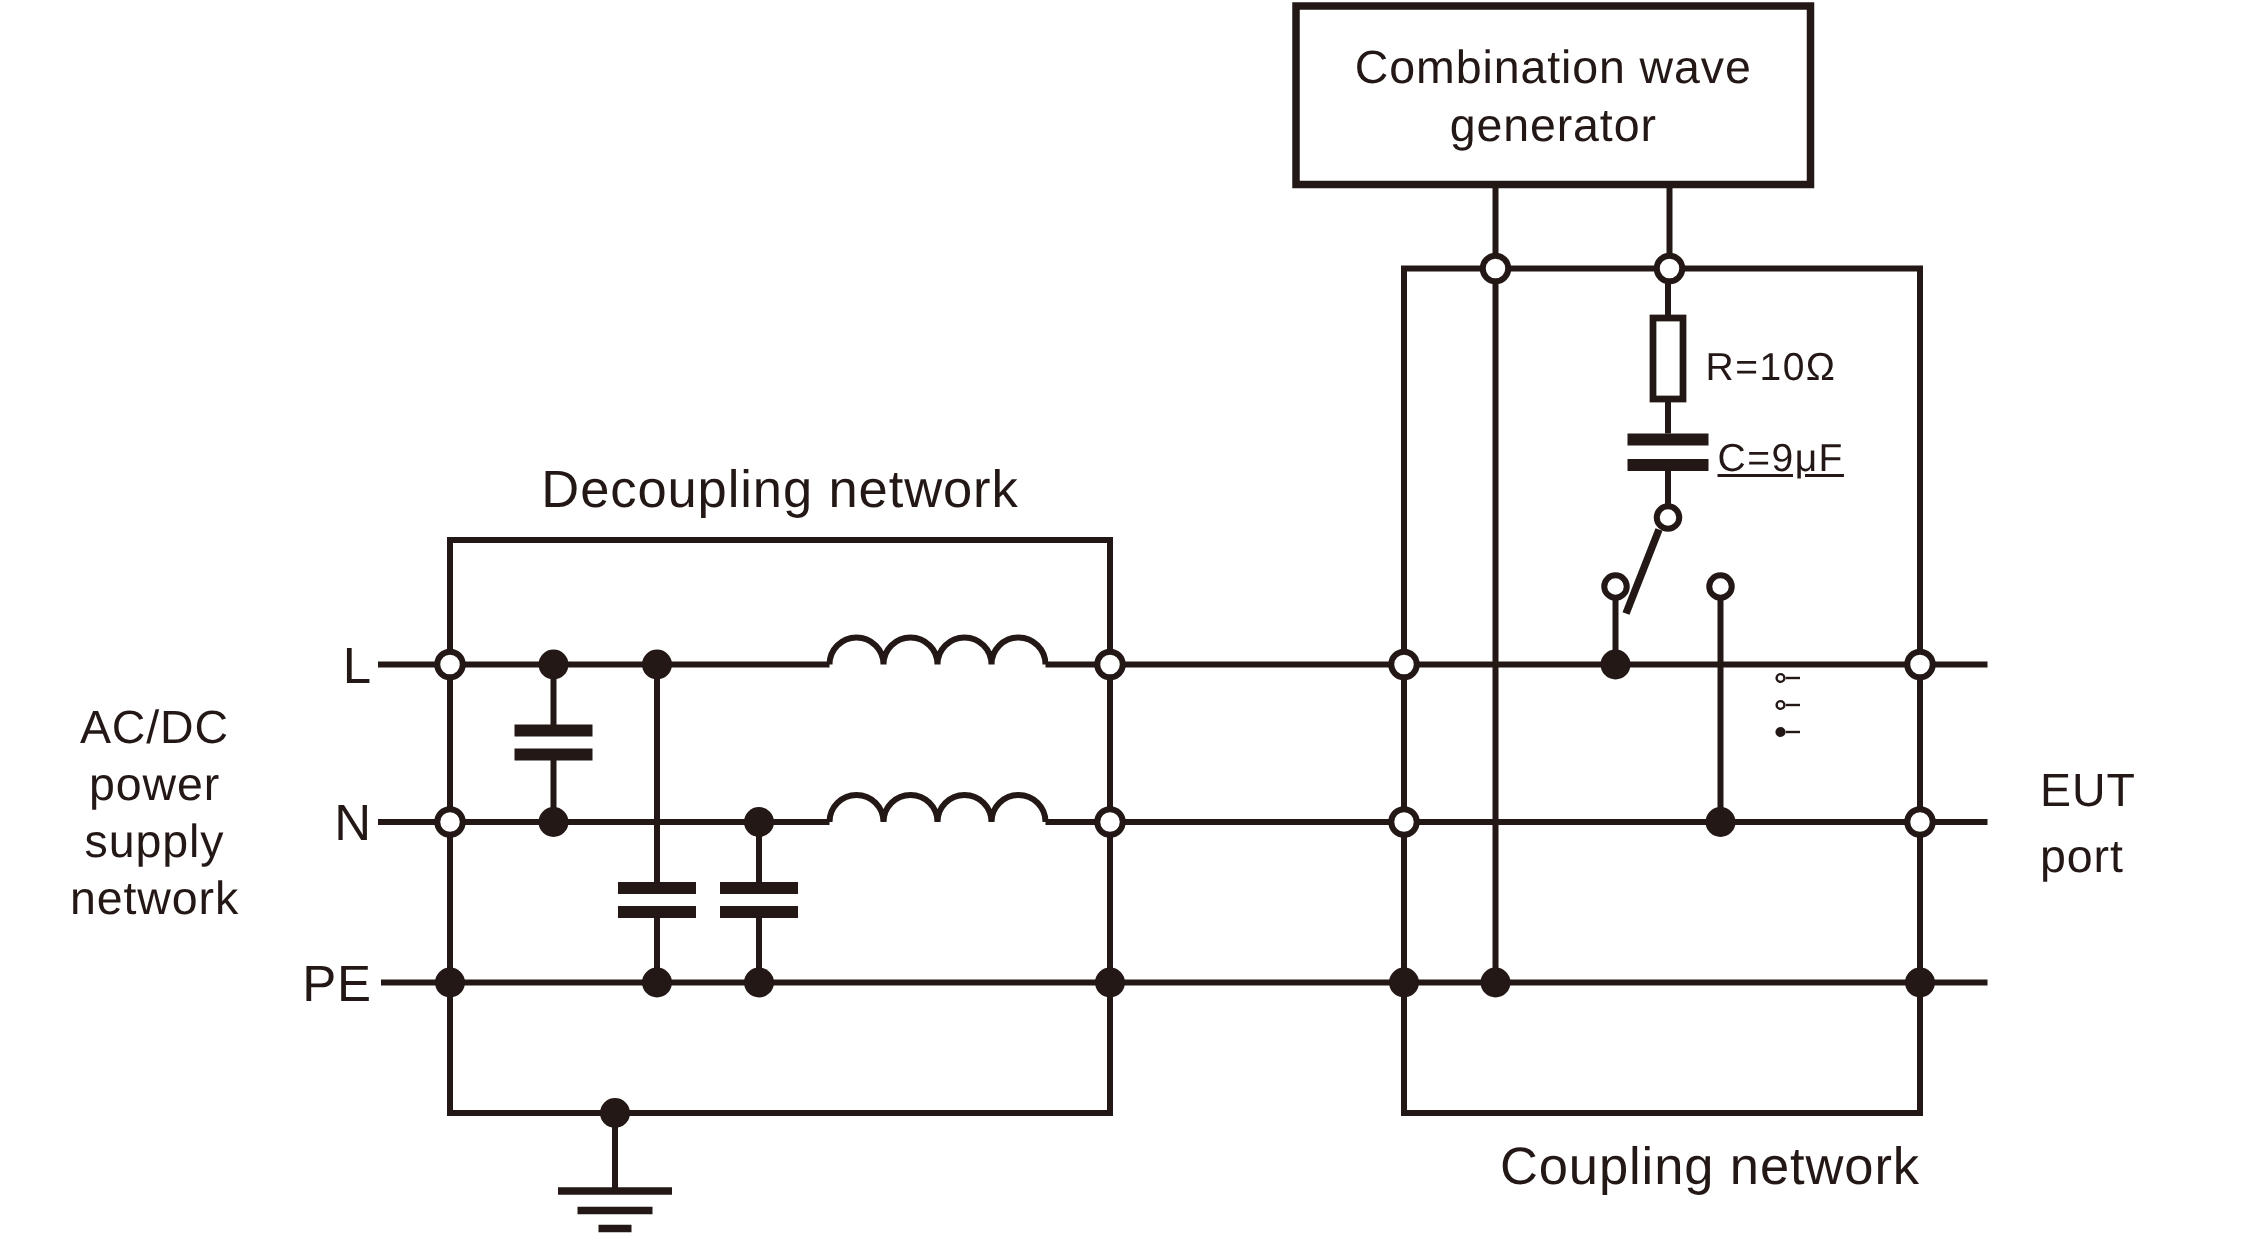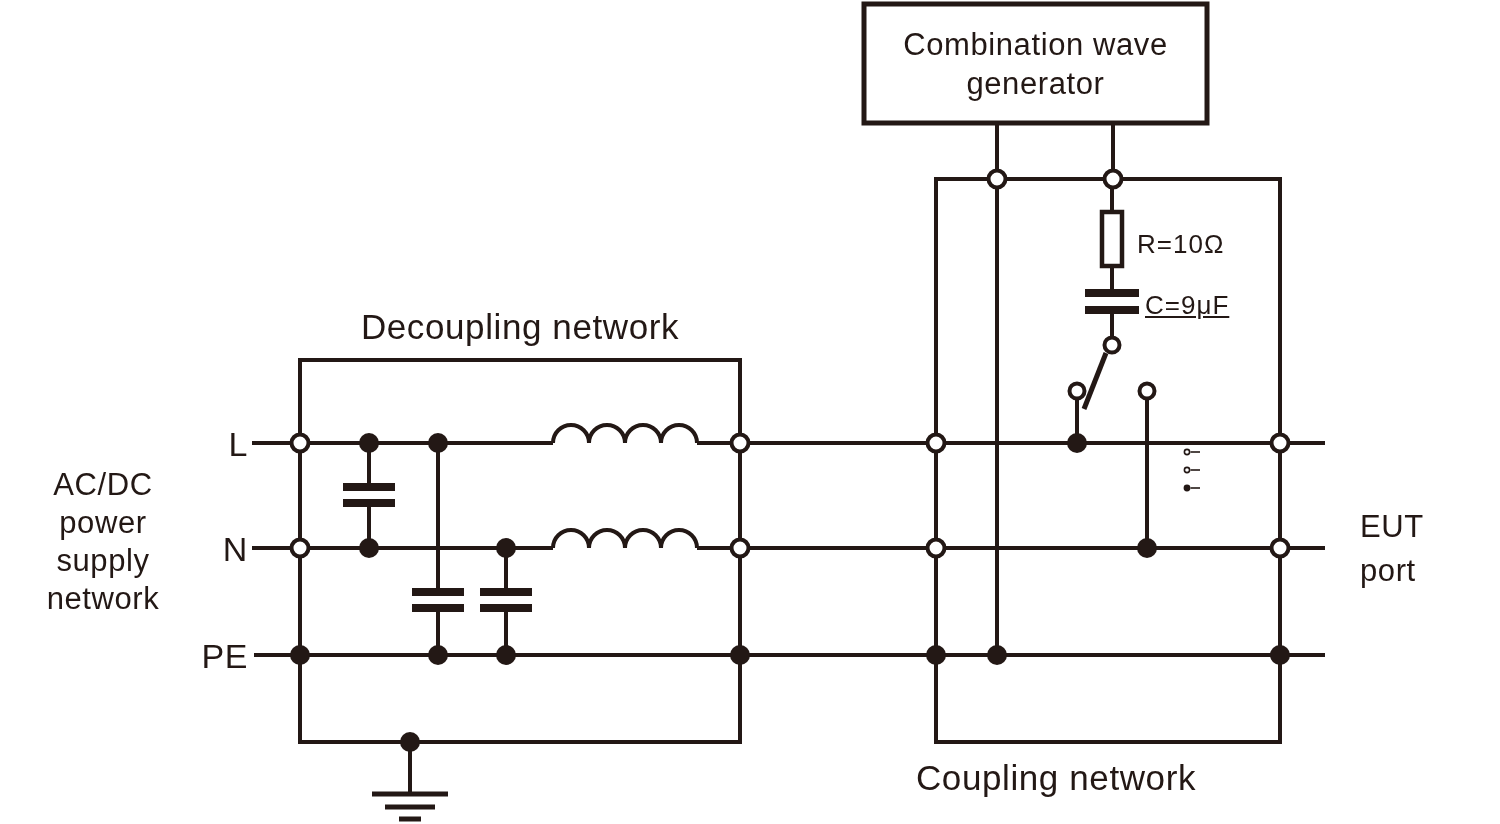--- a/index.html
+++ b/index.html
@@ -144,21 +144,21 @@
     </g>
   </svg>
 
   <div class="lbl fs31 t-center" style="left:864px; top:25px; width:343px; line-height:39px;">
     <span class="ln">Combination wave</span>
     <span class="ln">generator</span>
   </div>
 
   <div class="lbl fs33 t-center" style="left:300px; top:306px; width:440px;">Decoupling network</div>
 
-  <div class="lbl fs33 t-center" style="left:884px; top:757px; width:344px;">Coupling network</div>
+  <div class="lbl fs33 t-center" style="left:936px; top:757px; width:344px;text-align:right;">Coupling network</div>
 
   <div class="lbl fs31" style="left:1360px; top:505px; line-height:44px;">
     <span class="ln">EUT</span>
     <span class="ln">port</span>
   </div>
 
   <div class="lbl fs31 t-center" style="left:18px; top:466px; width:170px; line-height:38px;">
     <span class="ln">AC/DC</span>
     <span class="ln">power</span>
     <span class="ln">supply</span>

